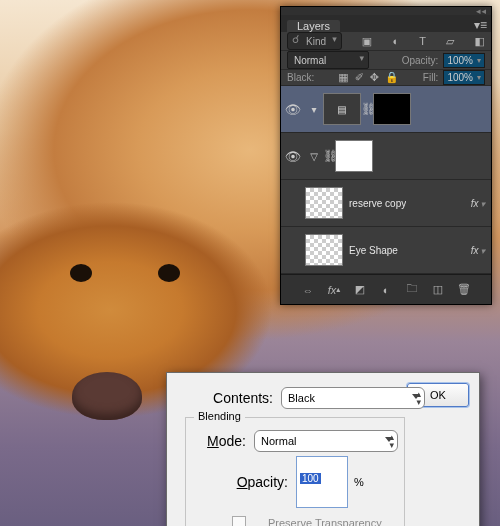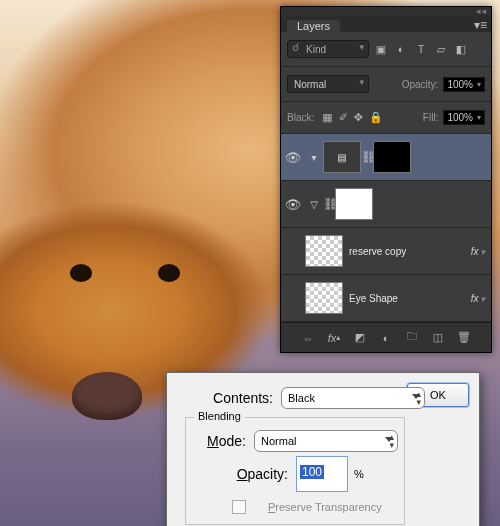--- a/index.html
+++ b/index.html
@@ -12,31 +12,31 @@
 .nose{position:absolute;left:72px;top:372px;width:70px;height:48px;background:#5a3a34;border-radius:50% 50% 45% 45%;box-shadow:inset 0 -6px 10px #3a2420}
 .eyeL{position:absolute;left:70px;top:264px;width:22px;height:18px;background:#1a1008;border-radius:50%}
 .eyeR{position:absolute;left:158px;top:264px;width:22px;height:18px;background:#1a1008;border-radius:50%}
 
 .layers{position:absolute;right:8px;top:6px;width:210px;background:#3c3c3c;color:#bcbcbc;border:1px solid #000;box-shadow:0 0 8px rgba(0,0,0,.5)}
 .layers .grip{height:8px;background:#303030;display:flex;justify-content:flex-end;align-items:center;padding-right:4px}
 .grip .dots{font-size:9px;letter-spacing:1px;color:#7a7a7a}
 .tabbar{background:#2b2b2b;padding:3px 0 0 6px;display:flex;align-items:flex-end}
 .tab{background:#3c3c3c;color:#d8d8d8;font-size:11px;padding:0 10px;border-radius:2px 2px 0 0}
 .tabbar .menu{margin-left:auto;margin-right:4px;color:#b8b8b8;font-size:12px}
-.row{display:flex;align-items:center;padding:8px 6px;border-bottom:1px solid #2a2a2a;gap:4px}
+.row{display:flex;align-items:center;padding:0 6px;border-bottom:1px solid #2a2a2a;gap:20px}
 .kind{background:#2d2d2d;border:1px solid #1a1a1a;border-radius:3px;color:#aaa;height:16px;padding:0 14px 0 18px;font-size:10px;display:flex;align-items:center;position:relative;width:48px}
 .kind:before{content:"☌";position:absolute;left:4px;top:0;color:#888;font-size:11px}
 .kind:after{content:"▾";position:absolute;right:4px;top:1px;color:#888;font-size:9px}
 .ficon{width:16px;height:16px;display:inline-flex;align-items:center;justify-content:center;color:#b4b4b4;font-size:11px}
 .blend{display:flex;align-items:center}
 .sel{background:#2d2d2d;border:1px solid #1a1a1a;border-radius:2px;height:16px;padding:0 14px 0 6px;color:#ccc;display:flex;align-items:center;position:relative;min-width:60px;font-size:10px}
 .sel:after{content:"▾";position:absolute;right:4px;top:1px;color:#888;font-size:9px}
 .lbl{color:#9a9a9a;font-size:10px;margin-right:3px}
 .pct{margin-left:auto;display:flex;align-items:center;gap:2px}
-.pctbox{background:#000000;border:1px solid #1a1a1a;padding:1px 3px;color:#ccc;font-size:10px;display:flex;align-items:center;gap:2px}
+.pctbox{background:#0c4a6e;border:1px solid #1a1a1a;padding:1px 3px;color:#ccc;font-size:10px;display:flex;align-items:center;gap:2px}
 .pctbox:after{content:"▾";font-size:8px;color:#888;margin-left:2px}
 .lockrow{color:#9a9a9a;font-size:10px}
 .lockicons{display:flex;gap:6px;margin-left:4px}
 .lockicons span{font-size:11px;color:#b0b0b0}
 .layerlist{}
 .layer{display:flex;align-items:center;height:46px;border-bottom:1px solid #282828;background:#3c3c3c}
 .layer.sel-layer{background:#56617a}
 .vis{width:24px;text-align:center;color:#ccc;font-size:13px}
 .expand{width:18px;text-align:center;color:#ccc;font-size:10px}
 .thumb{width:36px;height:30px;border:1px solid #777;background:#fff;position:relative;flex:none}
@@ -55,21 +55,21 @@
 .titlebar .t{margin-left:8px;font-size:12px}
 .titlebar .spacer{flex:1}
 .closebtn{width:42px;height:18px;margin-right:4px;border:1px solid #a03028;border-radius:2px;background:linear-gradient(#e57368,#c84a3c);color:#fff;display:flex;align-items:center;justify-content:center;font-size:12px;font-weight:bold}
 .dlgbody{padding:10px 10px 14px 10px;position:relative}
 .dlgrow{display:flex;align-items:center;margin:4px 0}
 .dlabel{width:96px;text-align:right;margin-right:8px;font-size:14px}
 .dsel{border:1px solid #8a8a8a;background:#fff;height:20px;min-width:118px;display:flex;align-items:center;padding:0 18px 0 6px;position:relative;border-radius:6px;font-size:11px}
 .dsel:after{content:"";position:absolute;right:4px;top:6px;width:0;height:0;border-left:4px solid transparent;border-right:4px solid transparent;border-top:5px solid #454545}
 .dsel:before{content:"";position:absolute;right:4px;top:3px;width:0;height:0;border-left:4px solid transparent;border-right:4px solid transparent;border-bottom:5px solid #454545;transform:translateY(-6px);opacity:0}
 .dsel .updn{position:absolute;right:3px;top:2px;font-size:9px;line-height:8px;color:#444}
-.dinput{border:1px solid #7a9fd4;background:#fff;width:44px;height:18px;padding:8px 3px;font-size:12px}
+.dinput{border:1px solid #7a9fd4;background:#fff;width:44px;height:18px;padding:16px 3px;font-size:10px}
 .dinput .selnum{background:#2f62c9;color:#fff;padding:0 2px}
 .fieldset{border:1px solid #c4c4c4;margin:8px 64px 0 8px;padding:8px 6px 10px 6px;position:relative}
 .fieldset .legend{position:absolute;top:-8px;left:8px;background:#f0f0f0;padding:0 4px;font-size:11px}
 .chk{display:flex;align-items:center;gap:22px;margin-top:8px;margin-left:40px;color:#8a8a8a}
 .chkbox{width:12px;height:12px;border:1px solid #aaa;background:#fafafa}
 .btns{position:absolute;right:10px;top:10px;display:flex;flex-direction:row;gap:18px}
 .btn{width:60px;height:22px;border:1px solid #8a8a8a;border-radius:3px;background:linear-gradient(#fdfdfd,#e7e7e7);display:flex;align-items:center;justify-content:center;font-size:11px}
 .btn.primary{border-color:#4f7ac7;box-shadow:0 0 0 1px #a8c3ea}
 .u{text-decoration:underline}
 </style>

